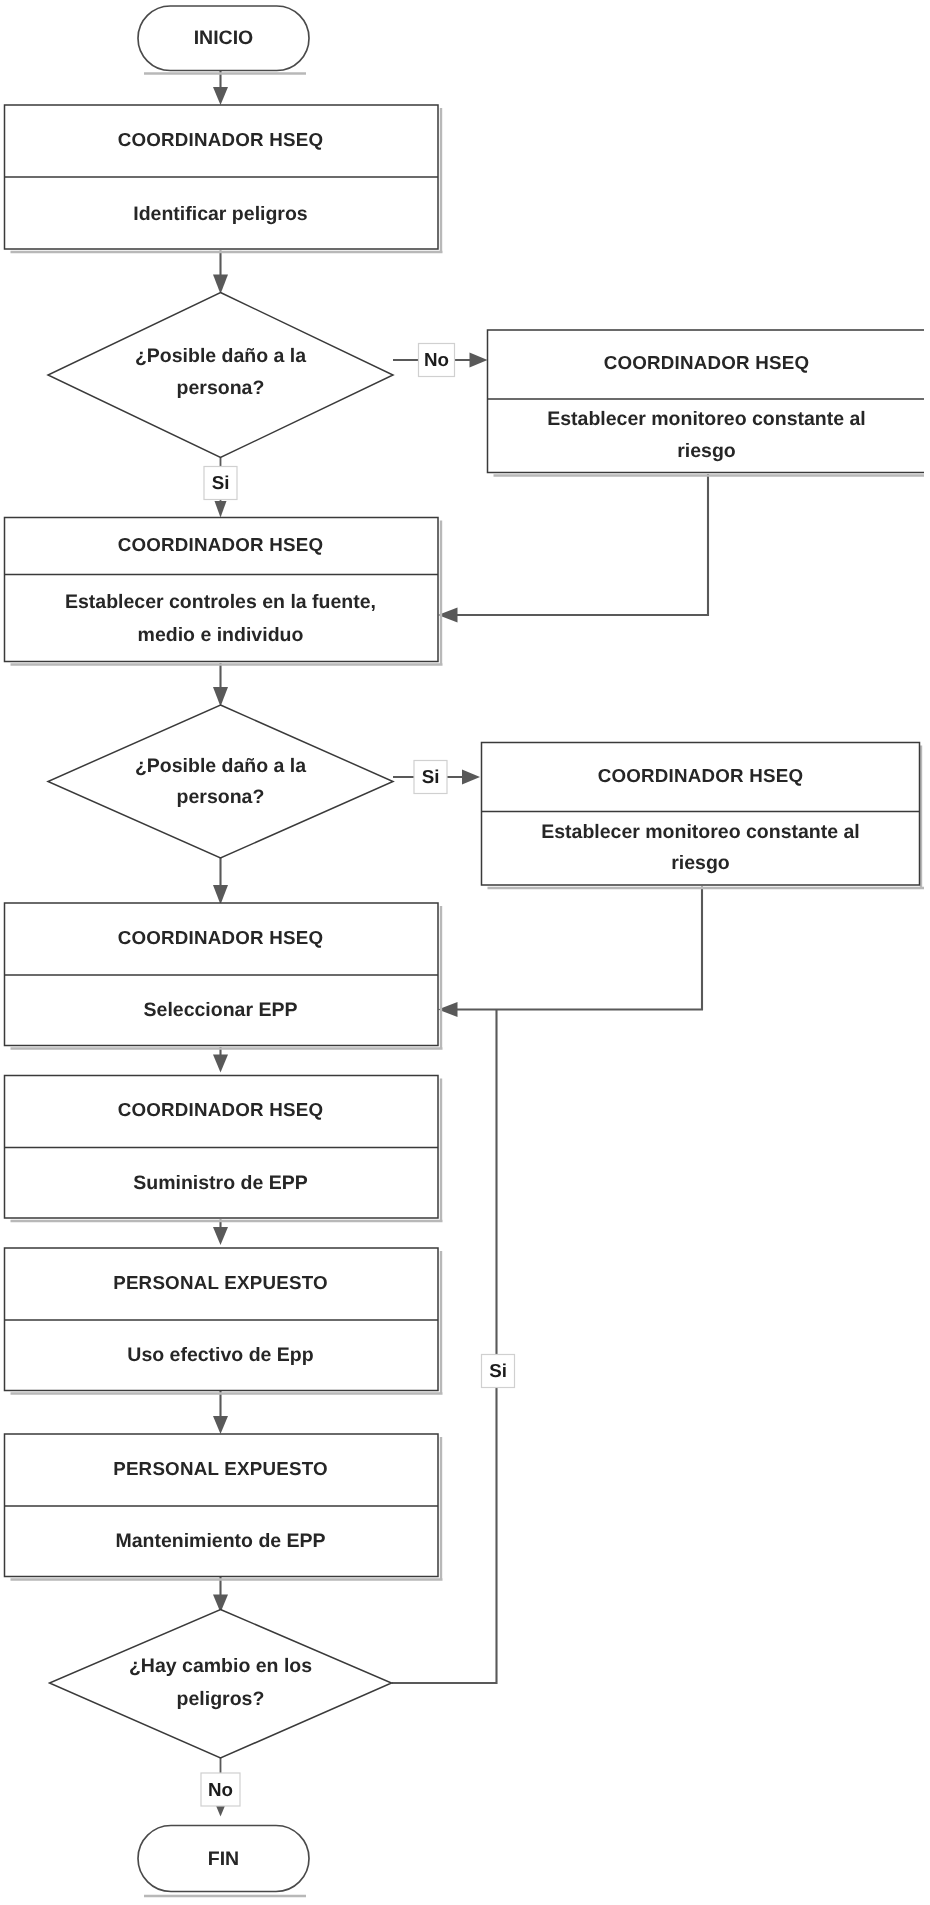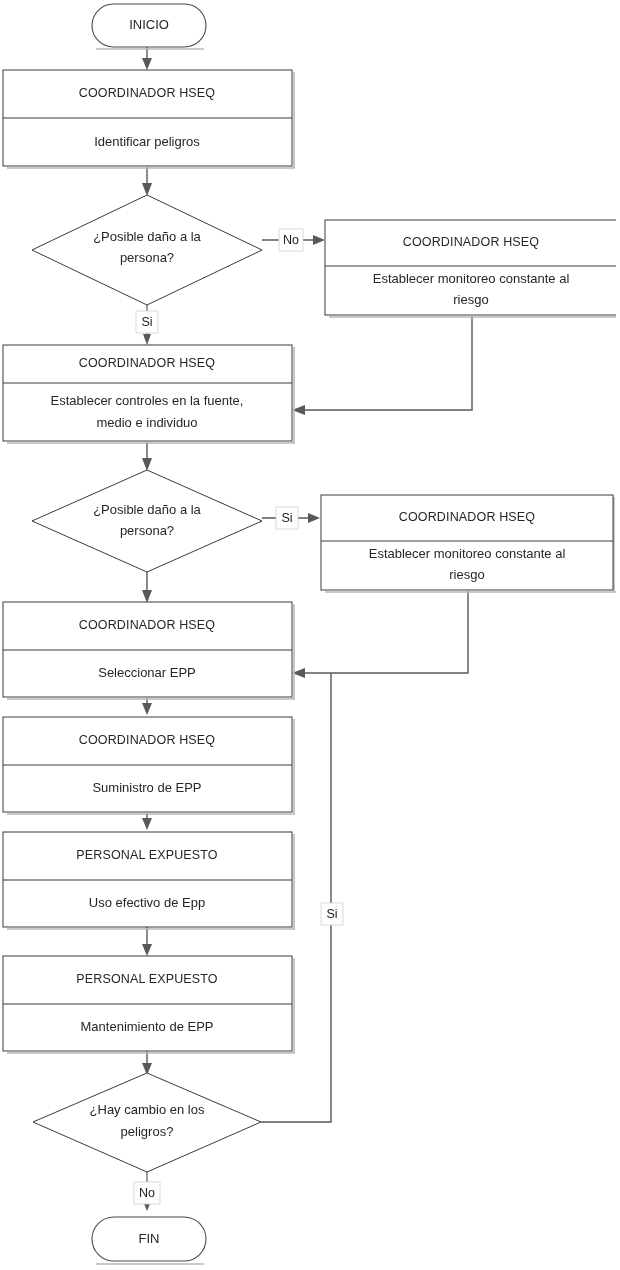--- a/index.html
+++ b/index.html
@@ -9,20 +9,21 @@
   }
   body {
     font-family: "Liberation Sans", sans-serif;
   }
   #flowchart-root {
     position: relative;
     width: 616px;
     height: 1270px;
     background: #ffffff;
     overflow: hidden;
+    font-weight: bold;
   }
   svg.chart-layer {
     position: absolute;
     top: 0;
     left: 0;
     width: 620px;
     height: 1270px;
     display: block;
   }
   .node-shape {

